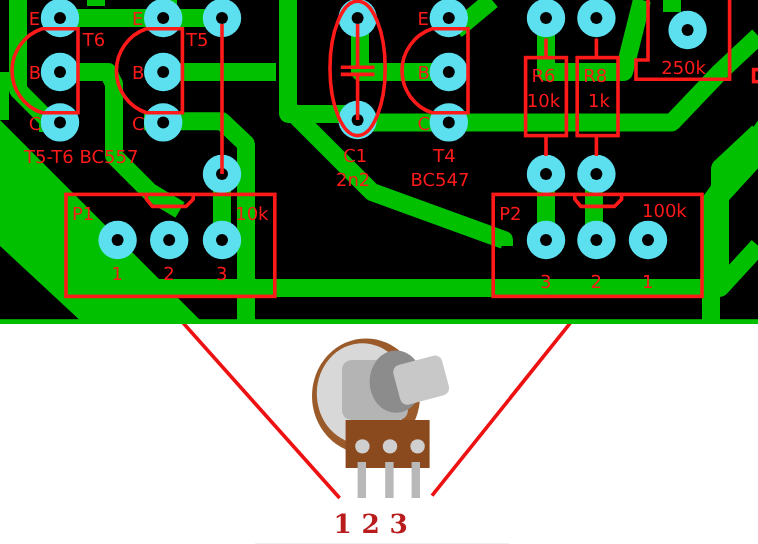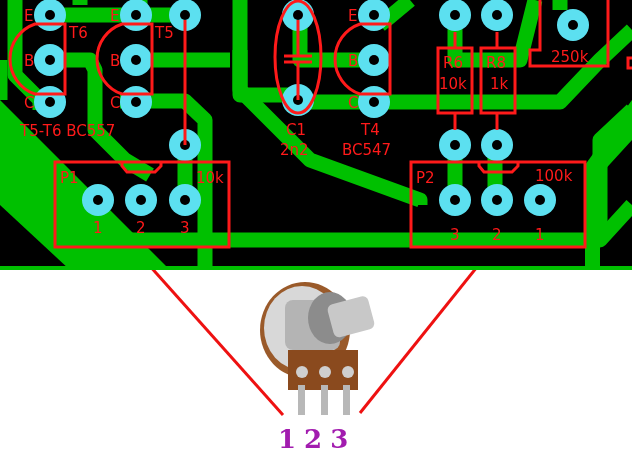--- a/index.html
+++ b/index.html
@@ -1,21 +1,21 @@
 <!DOCTYPE html>
 <html><head>
 <meta charset="utf-8">
 <style>
   html,body{margin:0;padding:0;background:#fff;}
   body{width:632px;height:453px;overflow:hidden;position:relative;font-family:"DejaVu Sans",sans-serif;}
   #pcb{position:absolute;left:0;top:0;width:632px;height:270px;background:#000;}
   #pcb svg{display:block;}
   .silk{fill:#ff1a1a;font-family:"DejaVu Sans",sans-serif;font-size:15px;}
   #lower{position:absolute;left:0;top:270px;width:632px;height:183px;background:#fff;}
-  #pinlabels{position:absolute;left:278px;top:424px;font-family:"DejaVu Serif",serif;font-weight:bold;font-size:26px;color:#a21caf;letter-spacing:2px;white-space:nowrap;}
+  #pinlabels{position:absolute;left:278px;top:424px;font-family:"DejaVu Serif",serif;font-weight:bold;font-size:22px;color:#b91c1c;letter-spacing:2px;white-space:nowrap;}
   #pinlabels span{display:inline-block;margin-right:6px;}
 </style>
 </head>
 <body>
 
 <div id="pcb">
 <svg width="632" height="270" viewBox="0 0 632 270">
 
   <g fill="none" stroke="#00c000" stroke-width="15" stroke-linejoin="round">
     <polyline points="15,0 15,75 40,100 40,110"></polyline>

